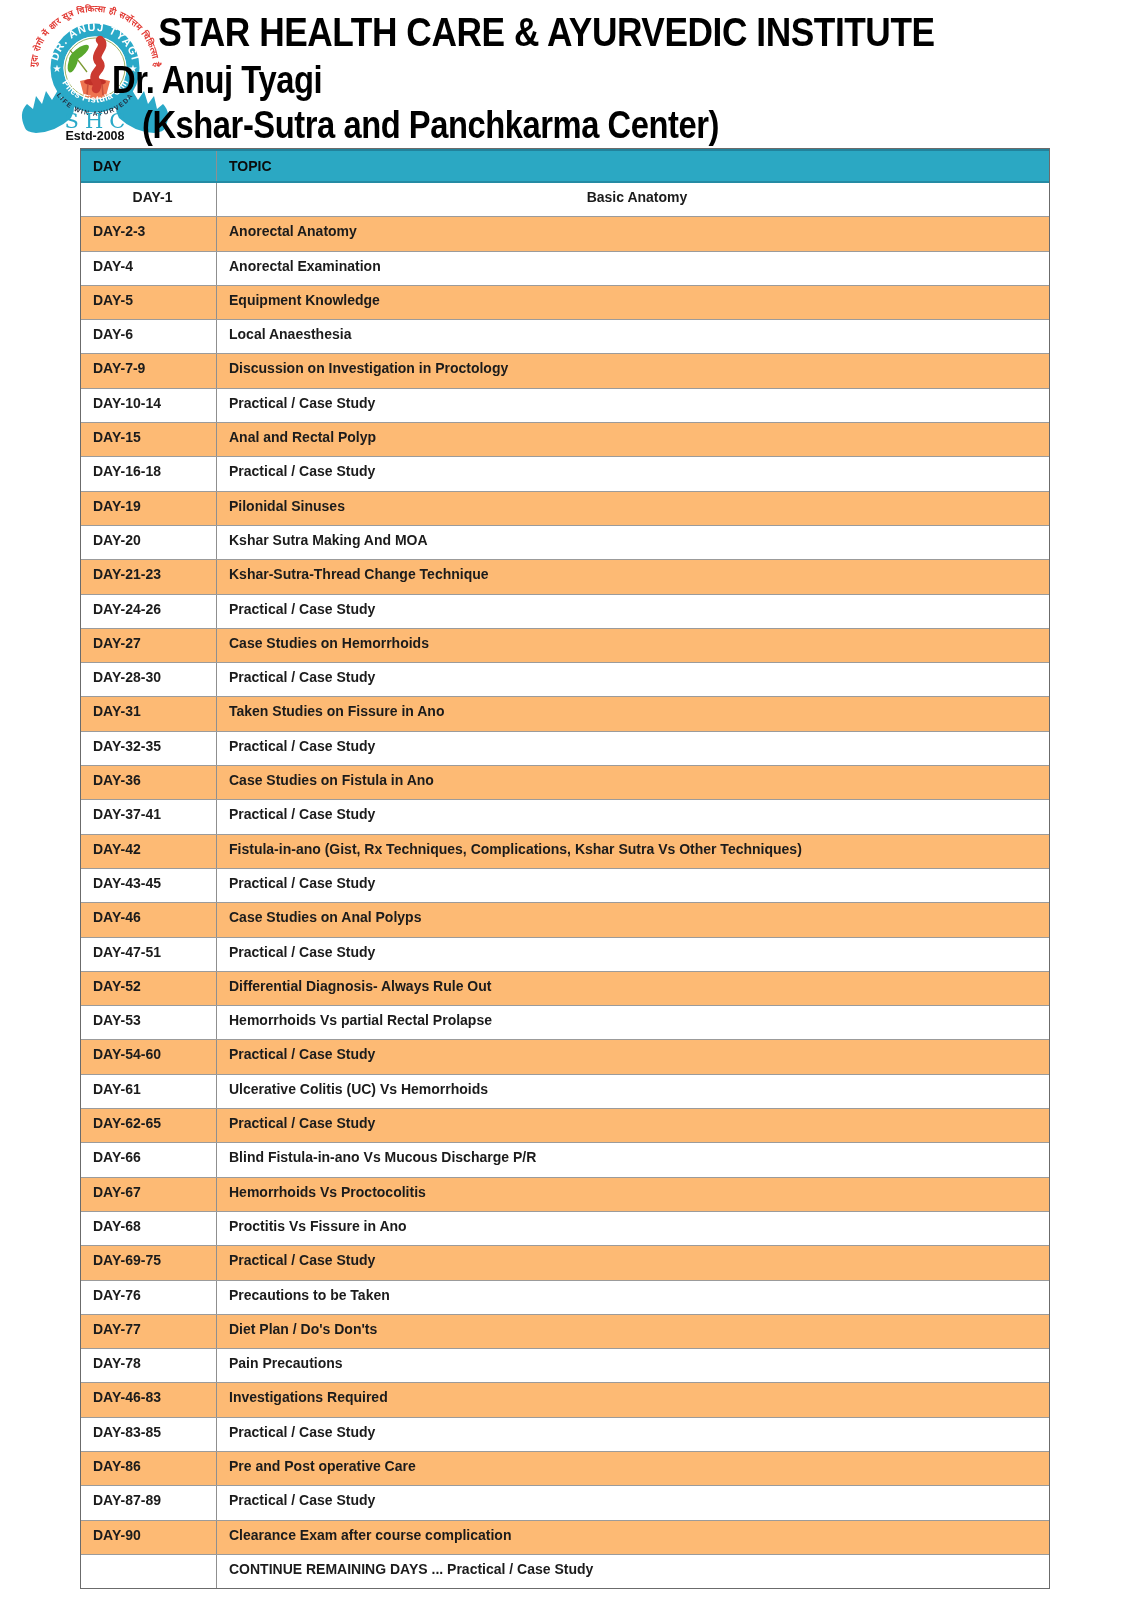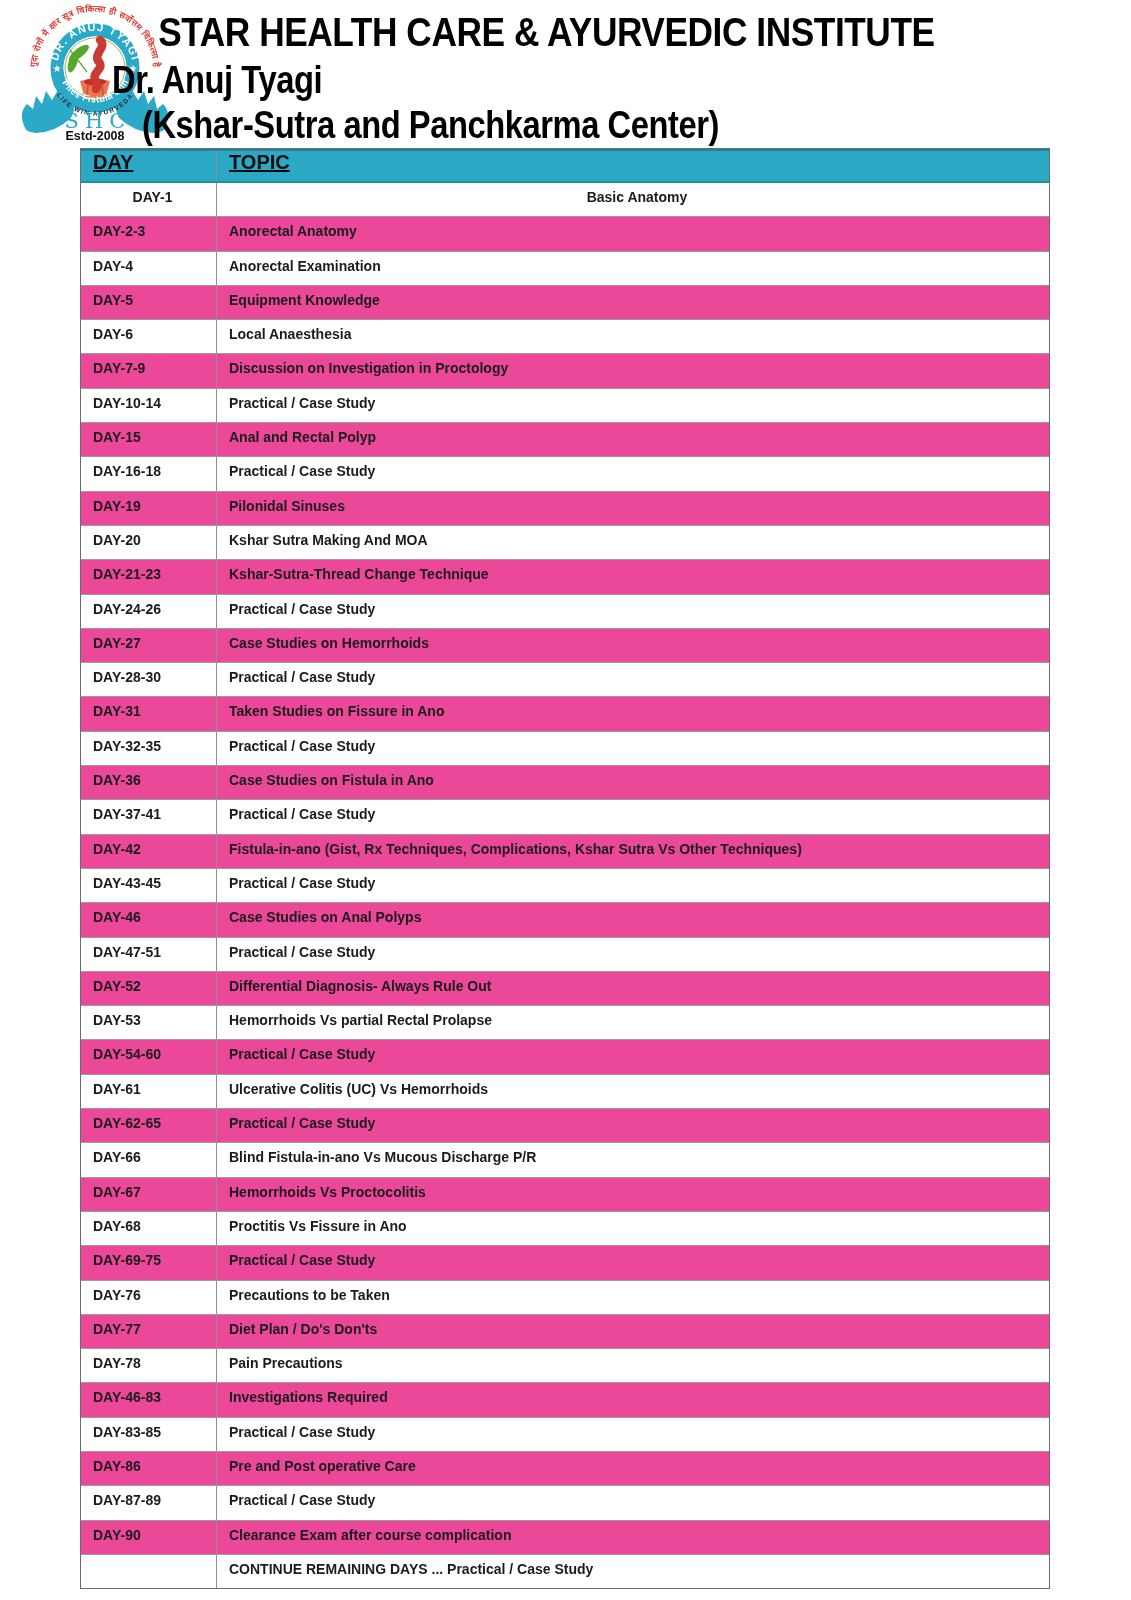--- a/index.html
+++ b/index.html
@@ -28,26 +28,26 @@
   .t2{font-size:38px;line-height:45px;margin-top:1px;}
   .t3{font-size:38px;line-height:45px;}
 
   
   .table{position:absolute;left:80px;top:148px;width:970px;height:1441px;
          display:flex;flex-direction:column;border:1px solid #6b6b6b;
          box-sizing:border-box;}
   .thead{flex:none;height:34px;display:flex;background:#2ba8c3;
          border-top:2px solid #22829b;border-bottom:2px solid #248ba4;
          box-sizing:border-box;}
-  .thead .cell{font-size:20px;padding-top:0;color:#0b0b0b;text-decoration:underline;}
+  .thead .cell{font-size:14px;padding-top:7px;color:#0b0b0b;}
   .tbody{flex:1;display:flex;flex-direction:column;}
   .trow{flex:1;display:flex;background:#ffffff;border-top:1px solid #9b9b9b;
         box-sizing:border-box;}
   .trow:first-child{border-top:none;text-align:center;}
-  .trow.alt{background:#ec4899;}
+  .trow.alt{background:#fdba74;}
   .cell{box-sizing:border-box;padding:6px 4px 0 12px;font-weight:bold;
         font-size:14px;color:#1b1b1b;white-space:nowrap;overflow:hidden;}
   .cell.day{width:135px;flex:none;}
   .cell.topic{flex:1;border-left:1px solid #8f8f8f;}
 </style>
 </head>
 <body>
 
 <div class="page">
 

